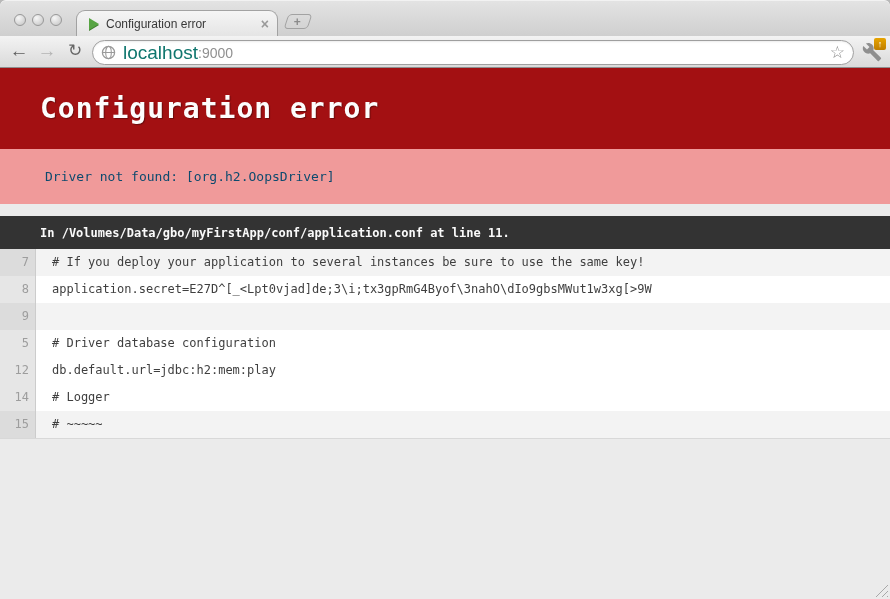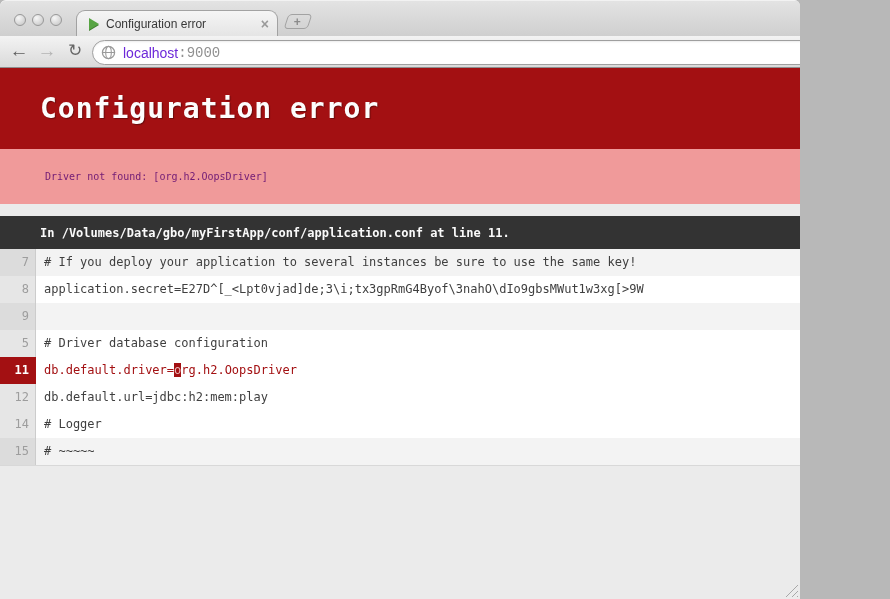--- a/index.html
+++ b/index.html
@@ -1,18 +1,18 @@
 <!DOCTYPE html>
 <html><head>
 <meta charset="utf-8">
 <style>
   * { margin:0; padding:0; box-sizing:border-box; }
   html,body { width:890px; height:599px; overflow:hidden; background:#b8b8b8;
               font-family:"Liberation Sans", sans-serif; }
-  #window { position:relative; width:800px; height:599px; overflow:hidden;
+  #window { position:relative; width:890px; height:599px; overflow:hidden;
             border-radius:6px 6px 0 0; background:#ebebeb; }
 
   
   #tabstrip { position:absolute; left:0; top:0; width:890px; height:36px;
               background:linear-gradient(#e3e3e3,#cfcfcf);
               border-top:1px solid #f2f2f2; border-radius:6px 6px 0 0; }
   .traffic { position:absolute; top:13px; width:12px; height:12px; border-radius:50%;
              background:radial-gradient(circle at 35% 30%, #f7f7f7, #c2c2c2);
              border:1px solid #989898; }
   #tl-close { left:14px; } #tl-min { left:32px; } #tl-zoom { left:50px; }
@@ -37,49 +37,49 @@
              background:linear-gradient(#f3f3f3,#dadada); border-bottom:1px solid #8e8e8e; }
   .navbtn { position:absolute; top:2px; height:26px; width:26px; text-align:center;
             font-size:19px; line-height:26px; color:#5c5c5c; }
   #btn-back { left:6px; }
   #btn-fwd  { left:34px; color:#b3b3b3; }
   #btn-reload { left:62px; font-size:17px; color:#666; }
   #urlbar { position:absolute; left:92px; top:4px; width:762px; height:25px; background:#fff;
             border:1px solid #9f9f9f; border-radius:13px; display:flex; align-items:center;
             padding:0 8px 0 6px; box-shadow:inset 0 1px 2px rgba(0,0,0,.08); }
   #urlbar svg.globe { width:15px; height:15px; margin:0 7px 0 2px; flex:none; }
-  .url-host { font-size:14px; color:#6d28d9; }
-  .url-port { font-size:14px; color:#909090;font-family:Liberation Mono, monospace; }
+  .url-host { font-size:19px; color:#0f766e; }
+  .url-port { font-size:14px; color:#909090; }
   .url-spacer { flex:1; }
   .star { font-size:17px; color:#8d8d8d; line-height:15px; }
   #wrench { position:absolute; right:6px; top:4px; width:24px; height:24px; }
   #wrench svg { width:20px; height:20px; margin:2px; }
   #wrench .badge { position:absolute; right:-2px; top:-2px; width:12px; height:12px;
                    background:linear-gradient(#e7a400,#bf7e00); border-radius:2px;
                    color:#fff; font-size:9px; line-height:12px; text-align:center; font-weight:bold; }
 
   
   #page { position:absolute; left:0; top:68px; width:890px; height:531px; background:#ebebeb;
           font-family:"DejaVu Sans Mono", monospace; }
   #hdr { height:81px; background:#a31012; display:flex; align-items:center; }
   #hdr h1 { margin-left:40px; font-size:28px; font-weight:bold; color:#fdfdfd; letter-spacing:1px;
             text-shadow:1px 1px 1px rgba(0,0,0,.35); font-family:"DejaVu Sans Mono", monospace; }
   #banner { height:55px; background:#f09a9a; display:flex; align-items:center; }
-  #banner p { margin-left:45px; font-size:10px; color:#701a75; }
+  #banner p { margin-left:45px; font-size:13px; color:#0c4a6e; }
   #pathbar { height:33px; background:#333; display:flex; align-items:center;margin-top:12px; }
   #pathbar p { margin-left:40px; font-size:12px; font-weight:bold; color:#fafafa; }
 
   
   #listing { border-bottom:1px solid #d8d8d8; }
   .code-row { display:flex; height:27px; line-height:27px; background:#fff; font-size:12px; }
   .code-row.odd { background:#f3f3f3; }
   .line-number { width:36px; flex:none; text-align:right; padding-right:6px; color:#9d9d9d;
                  background:#e6e6e6; border-right:1px solid #cccccc; }
   .code-row.odd .line-number { background:#dcdcdc; }
-  .line-code { padding-left:8px; color:#3f3f3f; white-space:pre; }
+  .line-code { padding-left:16px; color:#3f3f3f; white-space:pre; }
   .code-row.error { background:#fff; }
   .code-row.error .line-number { background:#a31012; color:#fff; font-weight:bold; border-right-color:#a31012; }
   .code-row.error .line-code { color:#a31012; }
   .code-row.error .marker { background:#a31012; color:#e9b4b4; }
 
   
   #grip { position:absolute; right:2px; bottom:2px; width:14px; height:14px;
           background:repeating-linear-gradient(135deg, transparent 0 3px, #a8a8a8 3px 4px);
           clip-path:polygon(100% 0, 100% 100%, 0 100%); }
 </style>
@@ -148,24 +148,20 @@
           <span class="line-code">application.secret=E27D^[_&lt;Lpt0vjad]de;3\i;tx3gpRmG4Byof\3nahO\dIo9gbsMWut1w3xg[&gt;9W</span>
         </div>
         <div class="code-row odd">
           <span class="line-number">9</span>
           <span class="line-code"></span>
         </div>
         <div class="code-row">
           <span class="line-number">5</span>
           <span class="line-code"># Driver database configuration</span>
         </div>
-        <div class="code-row error">
-          <span class="line-number">11</span>
-          <span class="line-code"><span>db.default.driver=</span><span class="marker">o</span><span>rg.h2.OopsDriver</span></span>
-        </div>
         <div class="code-row">
           <span class="line-number">12</span>
           <span class="line-code">db.default.url=jdbc:h2:mem:play</span>
         </div>
         <div class="code-row">
           <span class="line-number">14</span>
           <span class="line-code"># Logger</span>
         </div>
         <div class="code-row odd">
           <span class="line-number">15</span>

